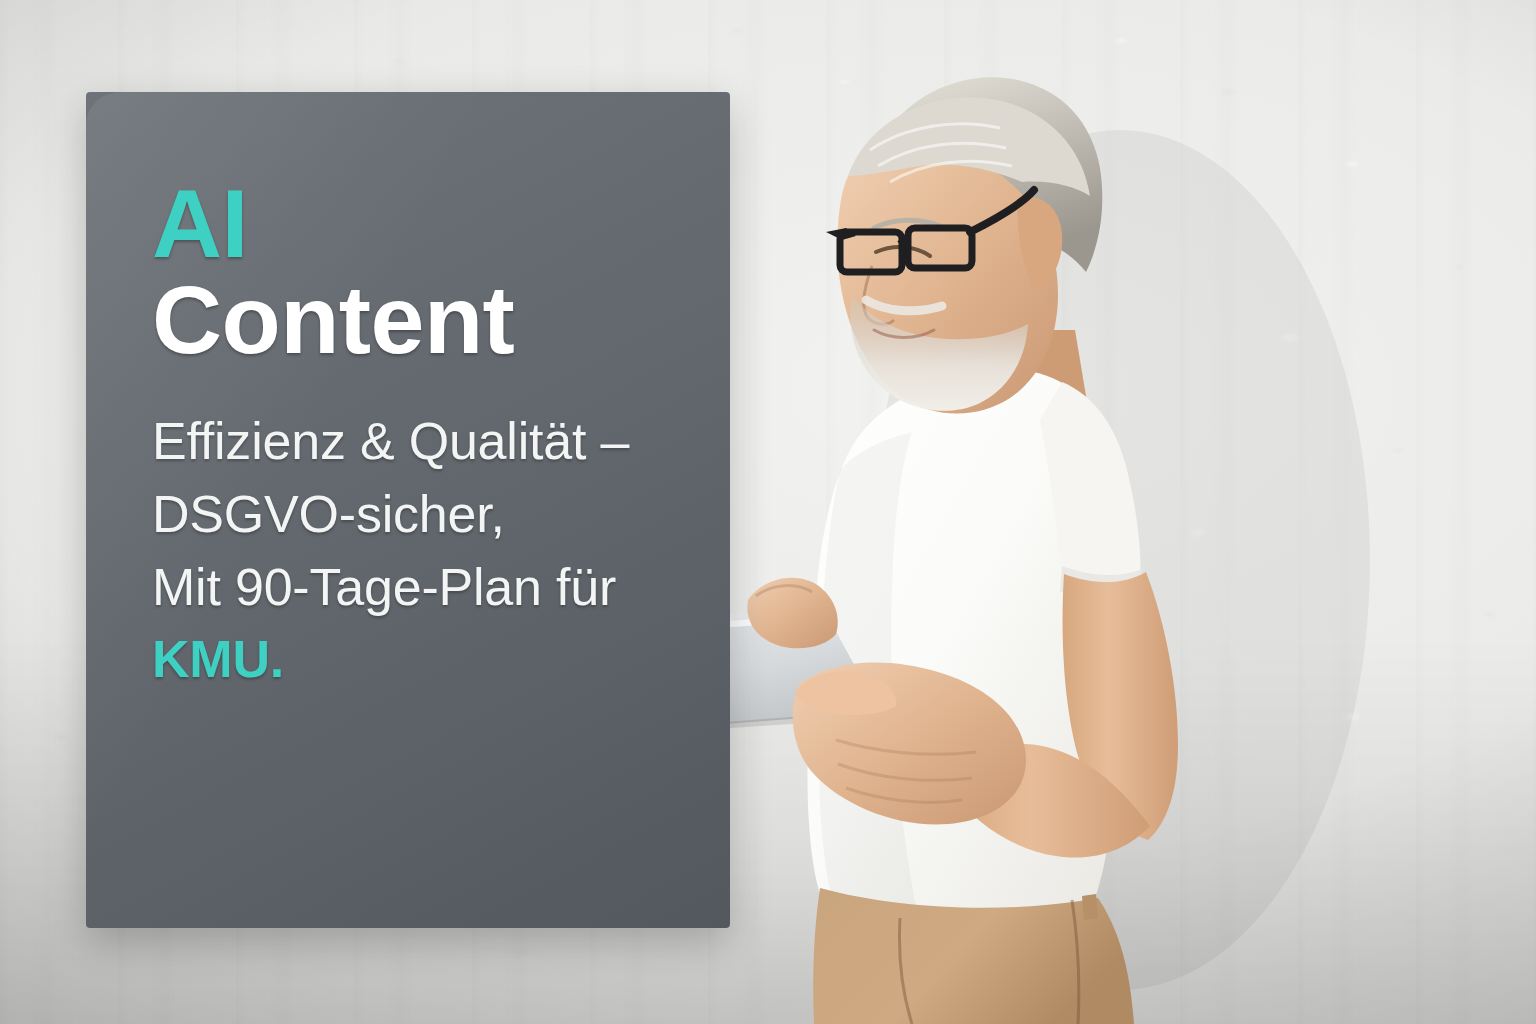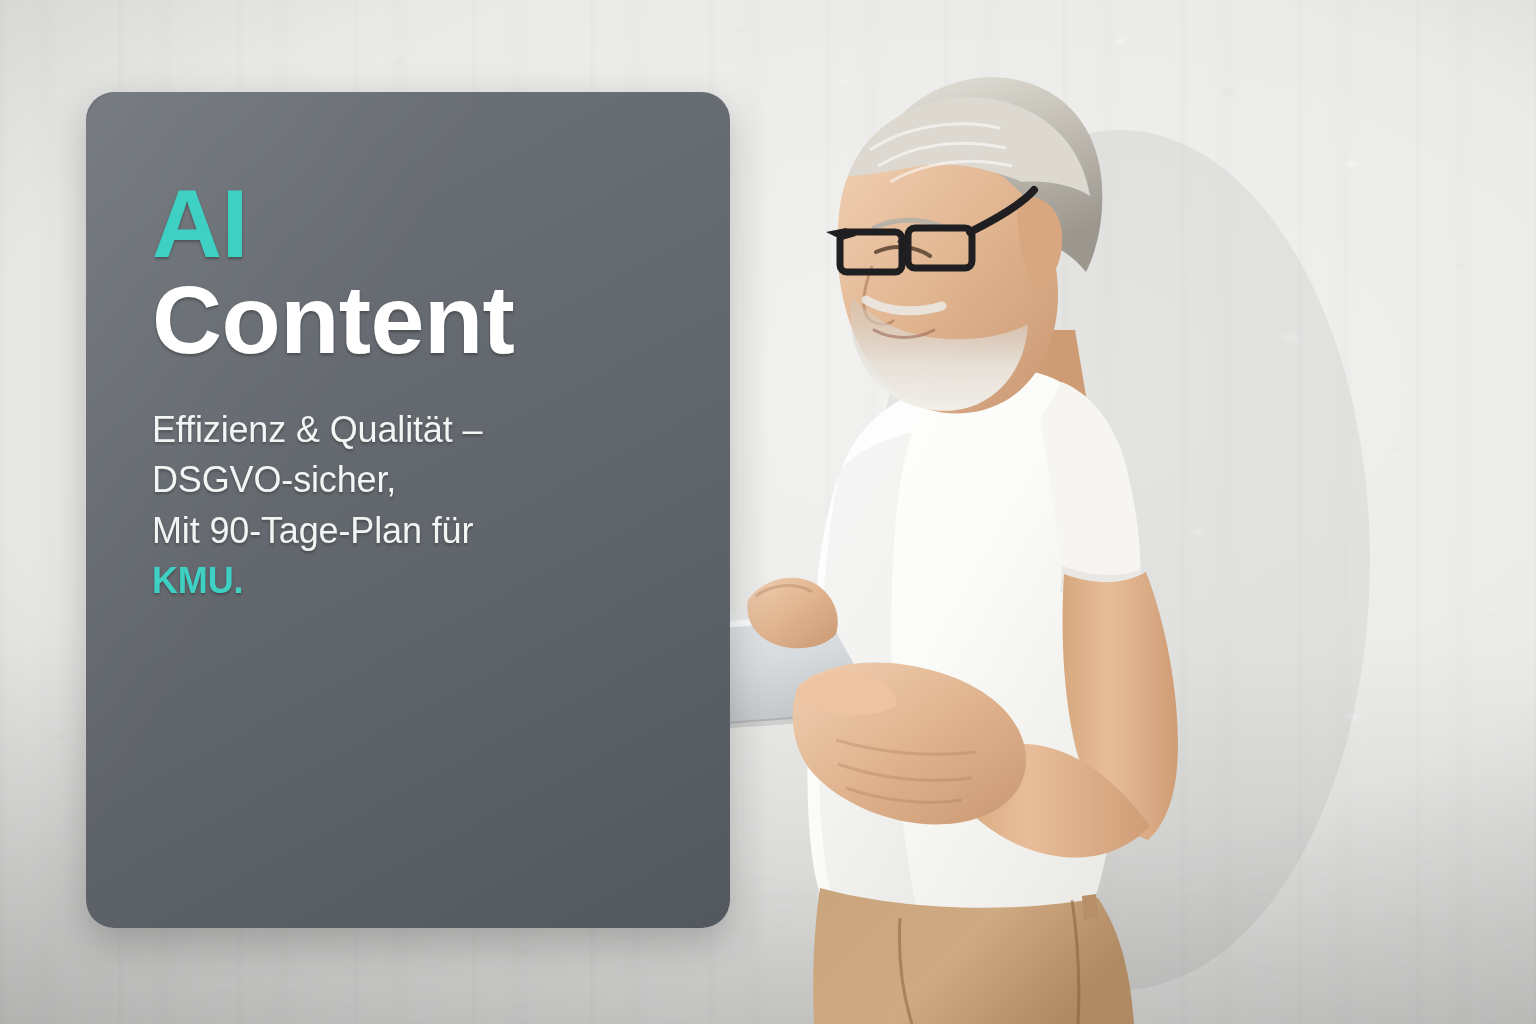--- a/index.html
+++ b/index.html
@@ -73,21 +73,21 @@
   .person { position: absolute; inset: 0; }
   .person svg { position: absolute; inset: 0; width: 1536px; height: 1024px; }
 
   
   .card {
     position: absolute;
     left: 86px;
     top: 92px;
     width: 644px;
     height: 836px;
-    border-radius: 28px;
+    border-radius: 4px;
     background: linear-gradient(152deg, #6e7379 0%, #686d73 26%, #60656b 58%, #585d63 84%, #53585e 100%);
     box-shadow: 0 14px 40px rgba(0,0,0,.22);
   }
   .card-gloss {
     position: absolute;
     inset: 0;
     border-radius: 34px;
     background: linear-gradient(118deg, rgba(255,255,255,.07) 0%, rgba(255,255,255,0) 38%);
     pointer-events: none;
   }
@@ -106,21 +106,21 @@
     color: #ffffff;
     text-shadow: 0 2px 3px rgba(0,0,0,.30);
     margin: 0;
   }
   .headline .ln { display: block; font-size: 97px; white-space: nowrap; }
   .headline .ln.ai { color: #3fd0c4; font-size: 97px; }
 
   .subhead {
     margin: 0;
     padding-top: 38px;
-    font-size: 36px;
+    font-size: 52px;
     font-weight: 400;
     line-height: 1.40;
     color: #f3f4f4;
     letter-spacing: -0.004em;
     text-shadow: 0 2px 3px rgba(0,0,0,.28);
   }
   .subhead .sl { display: block; white-space: nowrap; }
   .subhead .sl.accent { color: #3fd0c4; font-weight: 700; }
 </style>
 </head>

